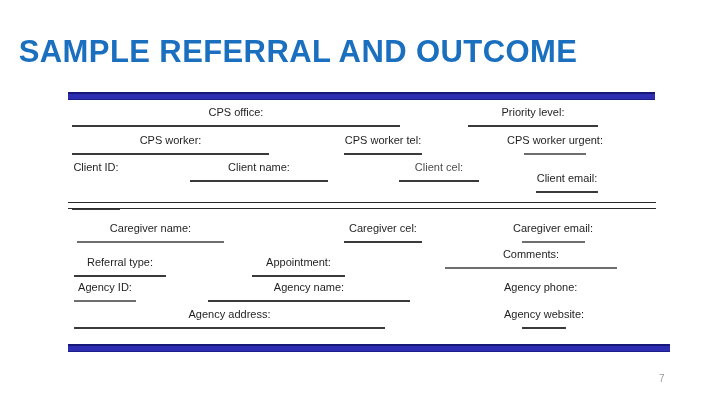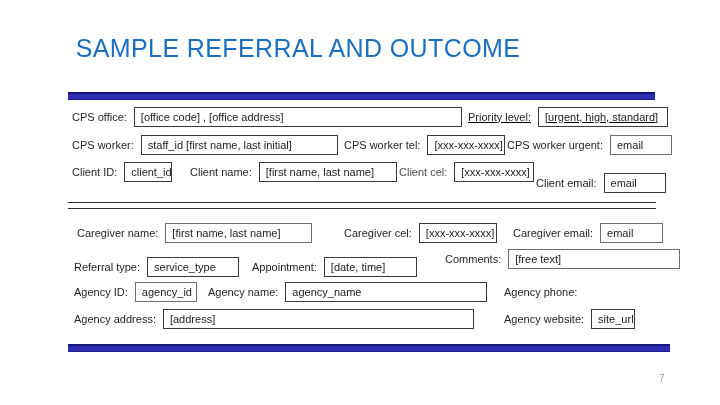--- a/index.html
+++ b/index.html
@@ -2,34 +2,34 @@
 <html><head>
 <meta charset="utf-8">
 <style>
   html,body{margin:0;padding:0;background:#fff;}
   .slide{
     position:relative;width:720px;height:405px;background:#ffffff;
     font-family:"Liberation Sans",sans-serif;overflow:hidden;
   }
   .title{
     position:absolute;left:0;top:34px;width:596px;text-align:center;
-    font-size:25px;font-weight:normal;color:#1b6fbf;letter-spacing:.4px;
+    font-size:31px;font-weight:bold;color:#1b6fbf;letter-spacing:.4px;
   }
   .bar{
     position:absolute;height:5px;background:#2d2db2;
     border-top:2px solid #17177a;border-bottom:1px solid #1d1d8c;
     box-sizing:content-box;
   }
   .bar-top{left:68px;top:92px;width:587px;}
   .bar-bottom{left:68px;top:344px;width:602px;}
   .divider{
     position:absolute;left:68px;top:202px;width:588px;height:5px;
     border-top:1.5px solid #2a2a2a;border-bottom:1.5px solid #2a2a2a;
   }
-  .field{position:absolute;display:flex;align-items:center;gap:7px;height:21px;}
+  .field{position:absolute;display:flex;align-items:center;gap:7px;height:21px;flex-direction:column;}
   .flabel{font-size:11px;color:#1f1f1f;white-space:nowrap;}
   .fbox{
     border:1.4px solid #3a3a3a;background:#fff;height:20px;box-sizing:border-box;
     display:flex;align-items:center;padding:0 6px;font-size:11px;color:#222;
     white-space:nowrap;overflow:hidden;
   }
   .fbox.soft{border-color:#6e6e6e;}
   .page-number{position:absolute;left:659px;top:373px;font-size:10px;color:#9a9a9a;}
 </style>
 </head>
@@ -38,41 +38,41 @@
 <div class="slide">
 
   <div class="title">SAMPLE REFERRAL AND OUTCOME</div>
 
   <div class="bar bar-top"></div>
 
   <div class="field" style="left:72px;top:106px;">
     <span class="flabel">CPS office:</span>
     <span class="fbox" style="width:328px;">[office code] , [office address]</span>
   </div>
-  <div class="field" style="left:468px;top:106px;text-decoration:underline;">
+  <div class="field" style="left:468px;top:106px;">
     <span class="flabel">Priority level:</span>
     <span class="fbox" style="width:130px;">[urgent, high, standard]</span>
   </div>
 
   <div class="field" style="left:72px;top:134px;">
     <span class="flabel">CPS worker:</span>
     <span class="fbox" style="width:197px;">staff_id [first name, last initial]</span>
   </div>
   <div class="field" style="left:344px;top:134px;">
     <span class="flabel">CPS worker tel:</span>
     <span class="fbox" style="width:78px;">[xxx-xxx-xxxx]</span>
   </div>
   <div class="field" style="left:507px;top:134px;">
     <span class="flabel">CPS worker urgent:</span>
     <span class="fbox soft" style="width:62px;">email</span>
   </div>
 
   <div class="field" style="left:72px;top:161px;">
     <span class="flabel">Client ID:</span>
-    <span class="fbox" style="width:48px;">client_id</span>
+    <span class="fbox" style="width:48px;margin-top:28px;">client_id</span>
   </div>
   <div class="field" style="left:190px;top:161px;">
     <span class="flabel">Client name:</span>
     <span class="fbox" style="width:138px;">[first name, last name]</span>
   </div>
   <div class="field" style="left:399px;top:161px;">
     <span class="flabel" style="color:#4d4d4d;">Client cel:</span>
     <span class="fbox" style="width:80px;">[xxx-xxx-xxxx]</span>
   </div>
   <div class="field" style="left:536px;top:172px;">

